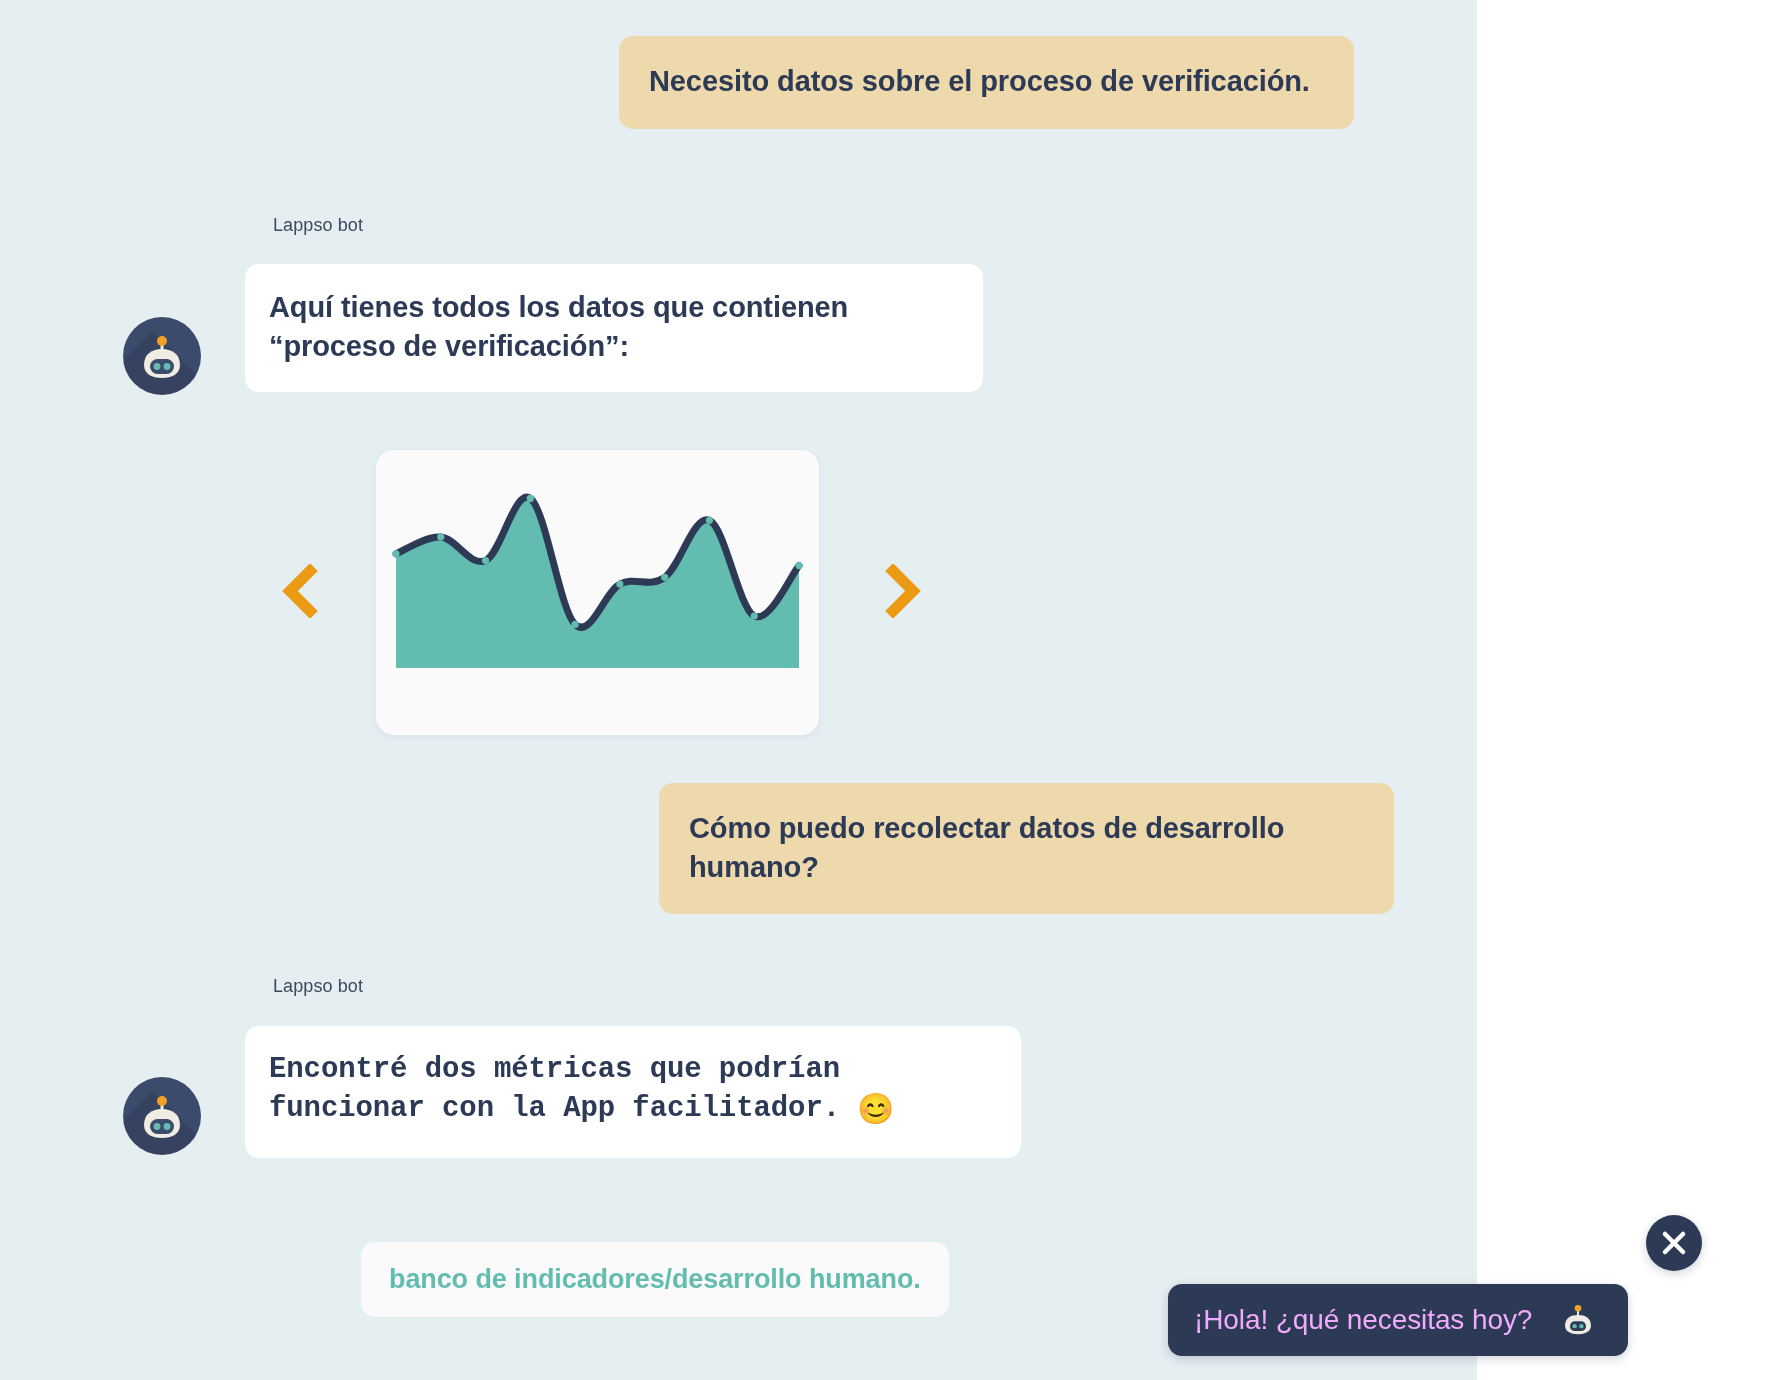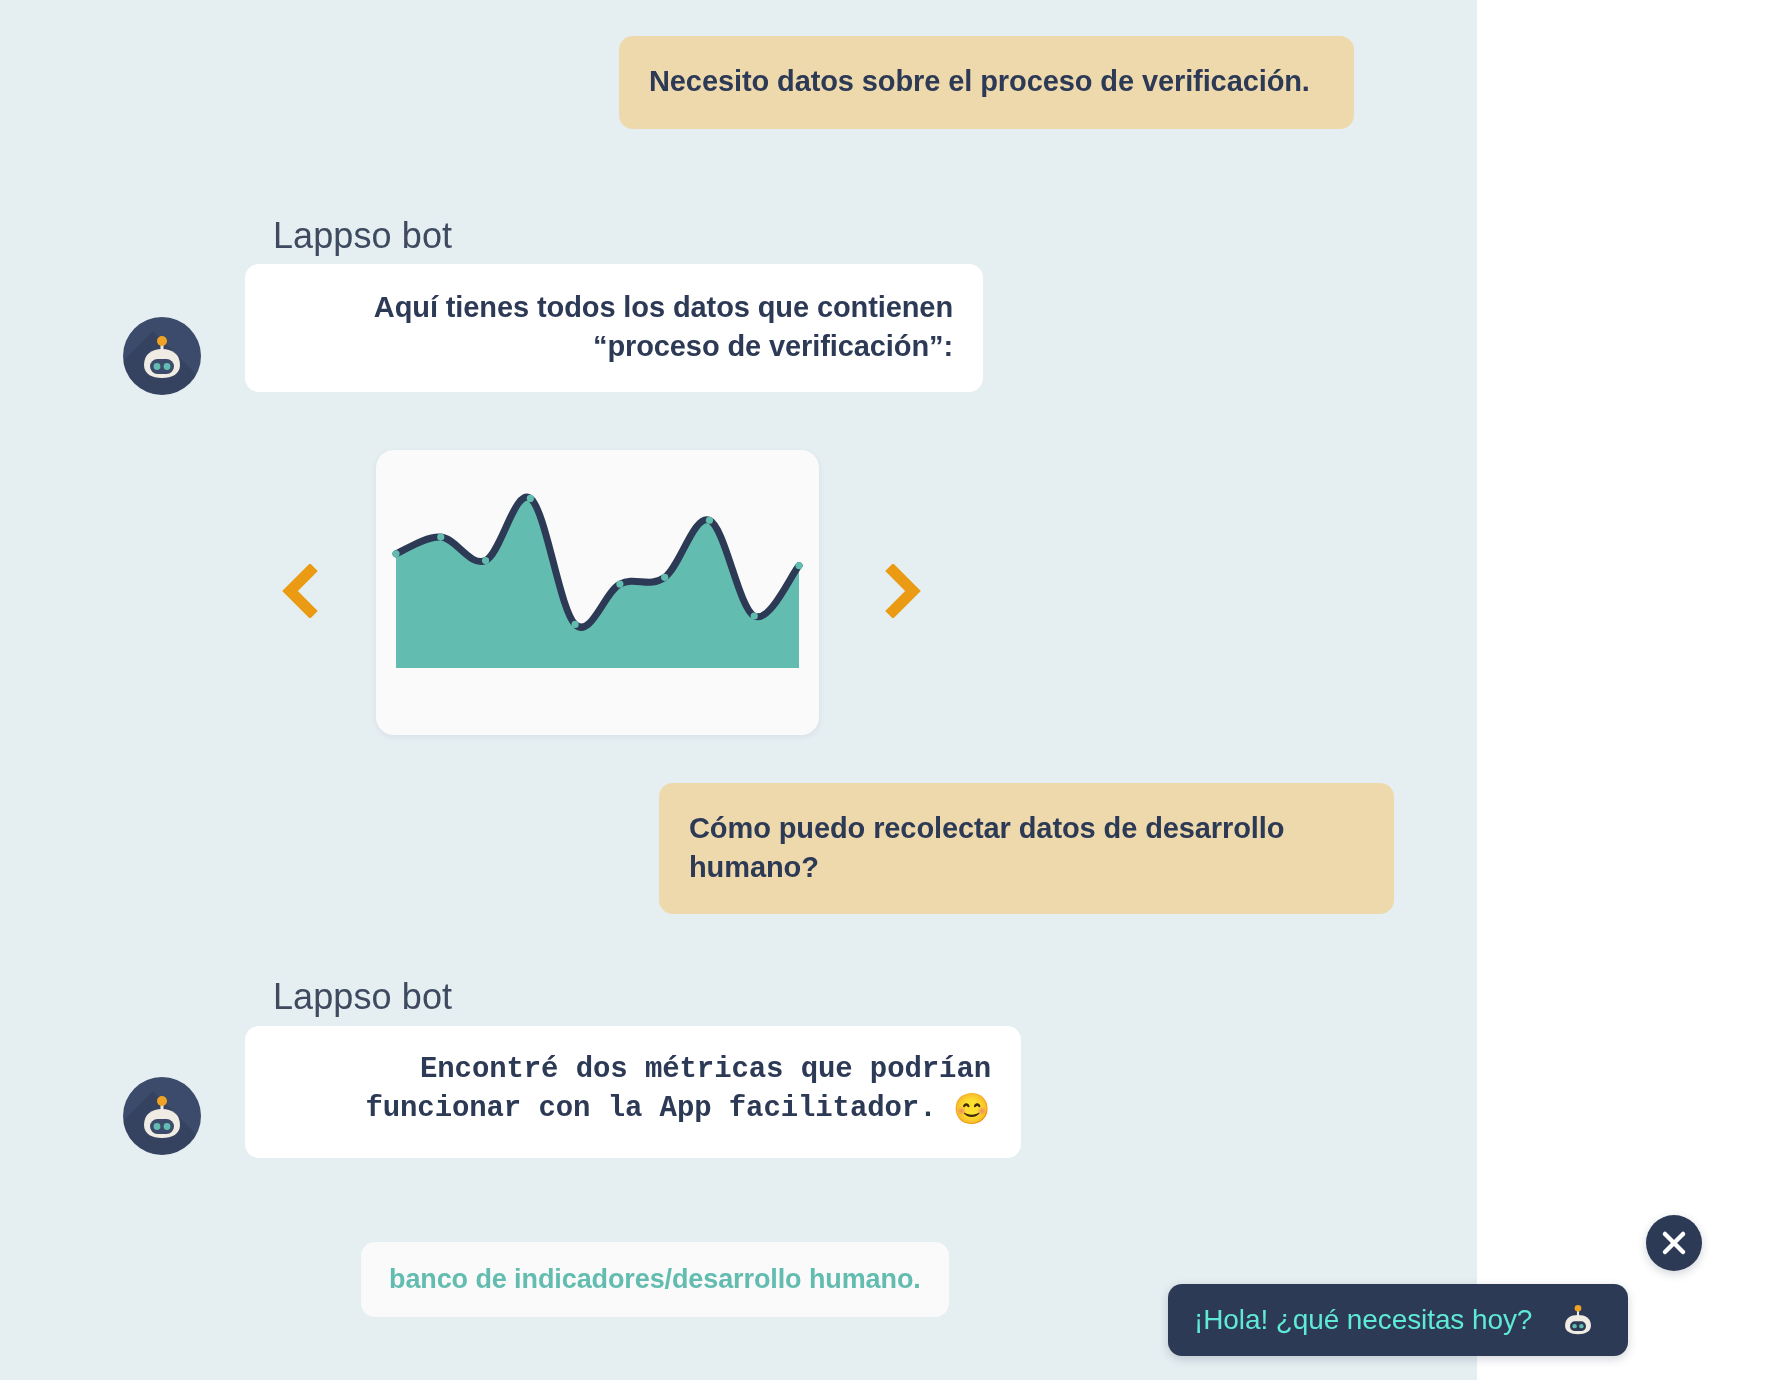--- a/index.html
+++ b/index.html
@@ -44,36 +44,35 @@
     line-height: 1.33;
     letter-spacing: -0.1px;
     width: 735px;
     margin-left: 13px;
   }
 
   
   .bot-name {
     position: absolute;
     color: #3d4a60;
-    font-size: 36px;
+    font-size: 18px;
     font-weight: normal;
     letter-spacing: 0.1px;
   }
 
   .bot-bubble {
     background: #ffffff;
     border-radius: 14px;
     padding: 24px 30px 26px 24px;
     color: #2d3a55;
     font-size: 29px;
     font-weight: bold;
     line-height: 1.35;
     letter-spacing: -0.1px;
     display: inline-block;
-    text-align: right;
   }
 
   
   .avatar {
     position: absolute;
     width: 78px;
     height: 78px;
     border-radius: 50%;
     background: #3c4a6b;
     overflow: hidden;
@@ -134,21 +133,21 @@
     border-radius: 14px;
     padding: 0 26px;
     height: 72px;
     display: flex;
     align-items: center;
     gap: 22px;
     cursor: pointer;
     box-shadow: 0 3px 10px rgba(45,58,85,0.22);
   }
   #greeting-pill .txt {
-    color: #5eead4;
+    color: #f0abfc;
     font-size: 28px;
     font-weight: normal;
     letter-spacing: -0.1px;
     white-space: nowrap;
   }
 
   #close-btn {
     position: absolute;
     width: 56px;
     height: 56px;

